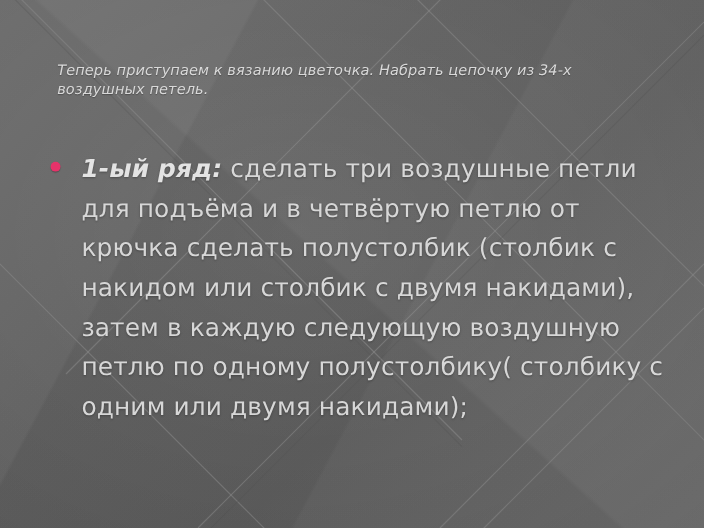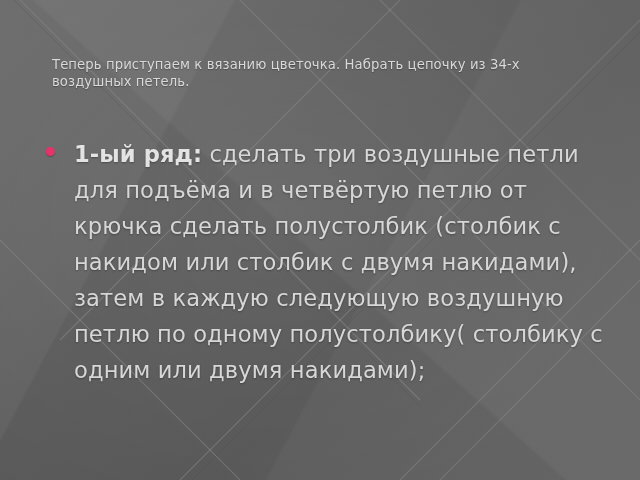--- a/index.html
+++ b/index.html
@@ -90,20 +90,21 @@
   }
 
   .title-text {
     margin: 0;
     color: #d9d9d9;
     font-size: 13.2px;
     line-height: 17px;
     font-weight: 400;
     letter-spacing: 0.1px;
     text-shadow: 0 1px 1px rgba(0,0,0,0.28);
+    font-style: italic;
   }
 
   .body-block {
     position: absolute;
     left: 40px;
     top: 136px;
     width: 580px;
   }
 
   .bullet-row {
@@ -127,20 +128,21 @@
     color: #d7d7d7;
     font-size: 22.6px;
     line-height: 36px;
     font-weight: 400;
     letter-spacing: 0.1px;
     text-shadow: 0 1px 2px rgba(0,0,0,0.3);
   }
 
   .body-lead {
     font-weight: bold;
+    font-style: italic;
     color: #e3e3e3;
   }
 </style>
 </head>
 <body>
 
 <div id="slide">
 
   <div class="shade-a"></div>
   <div class="shade-b"></div>

